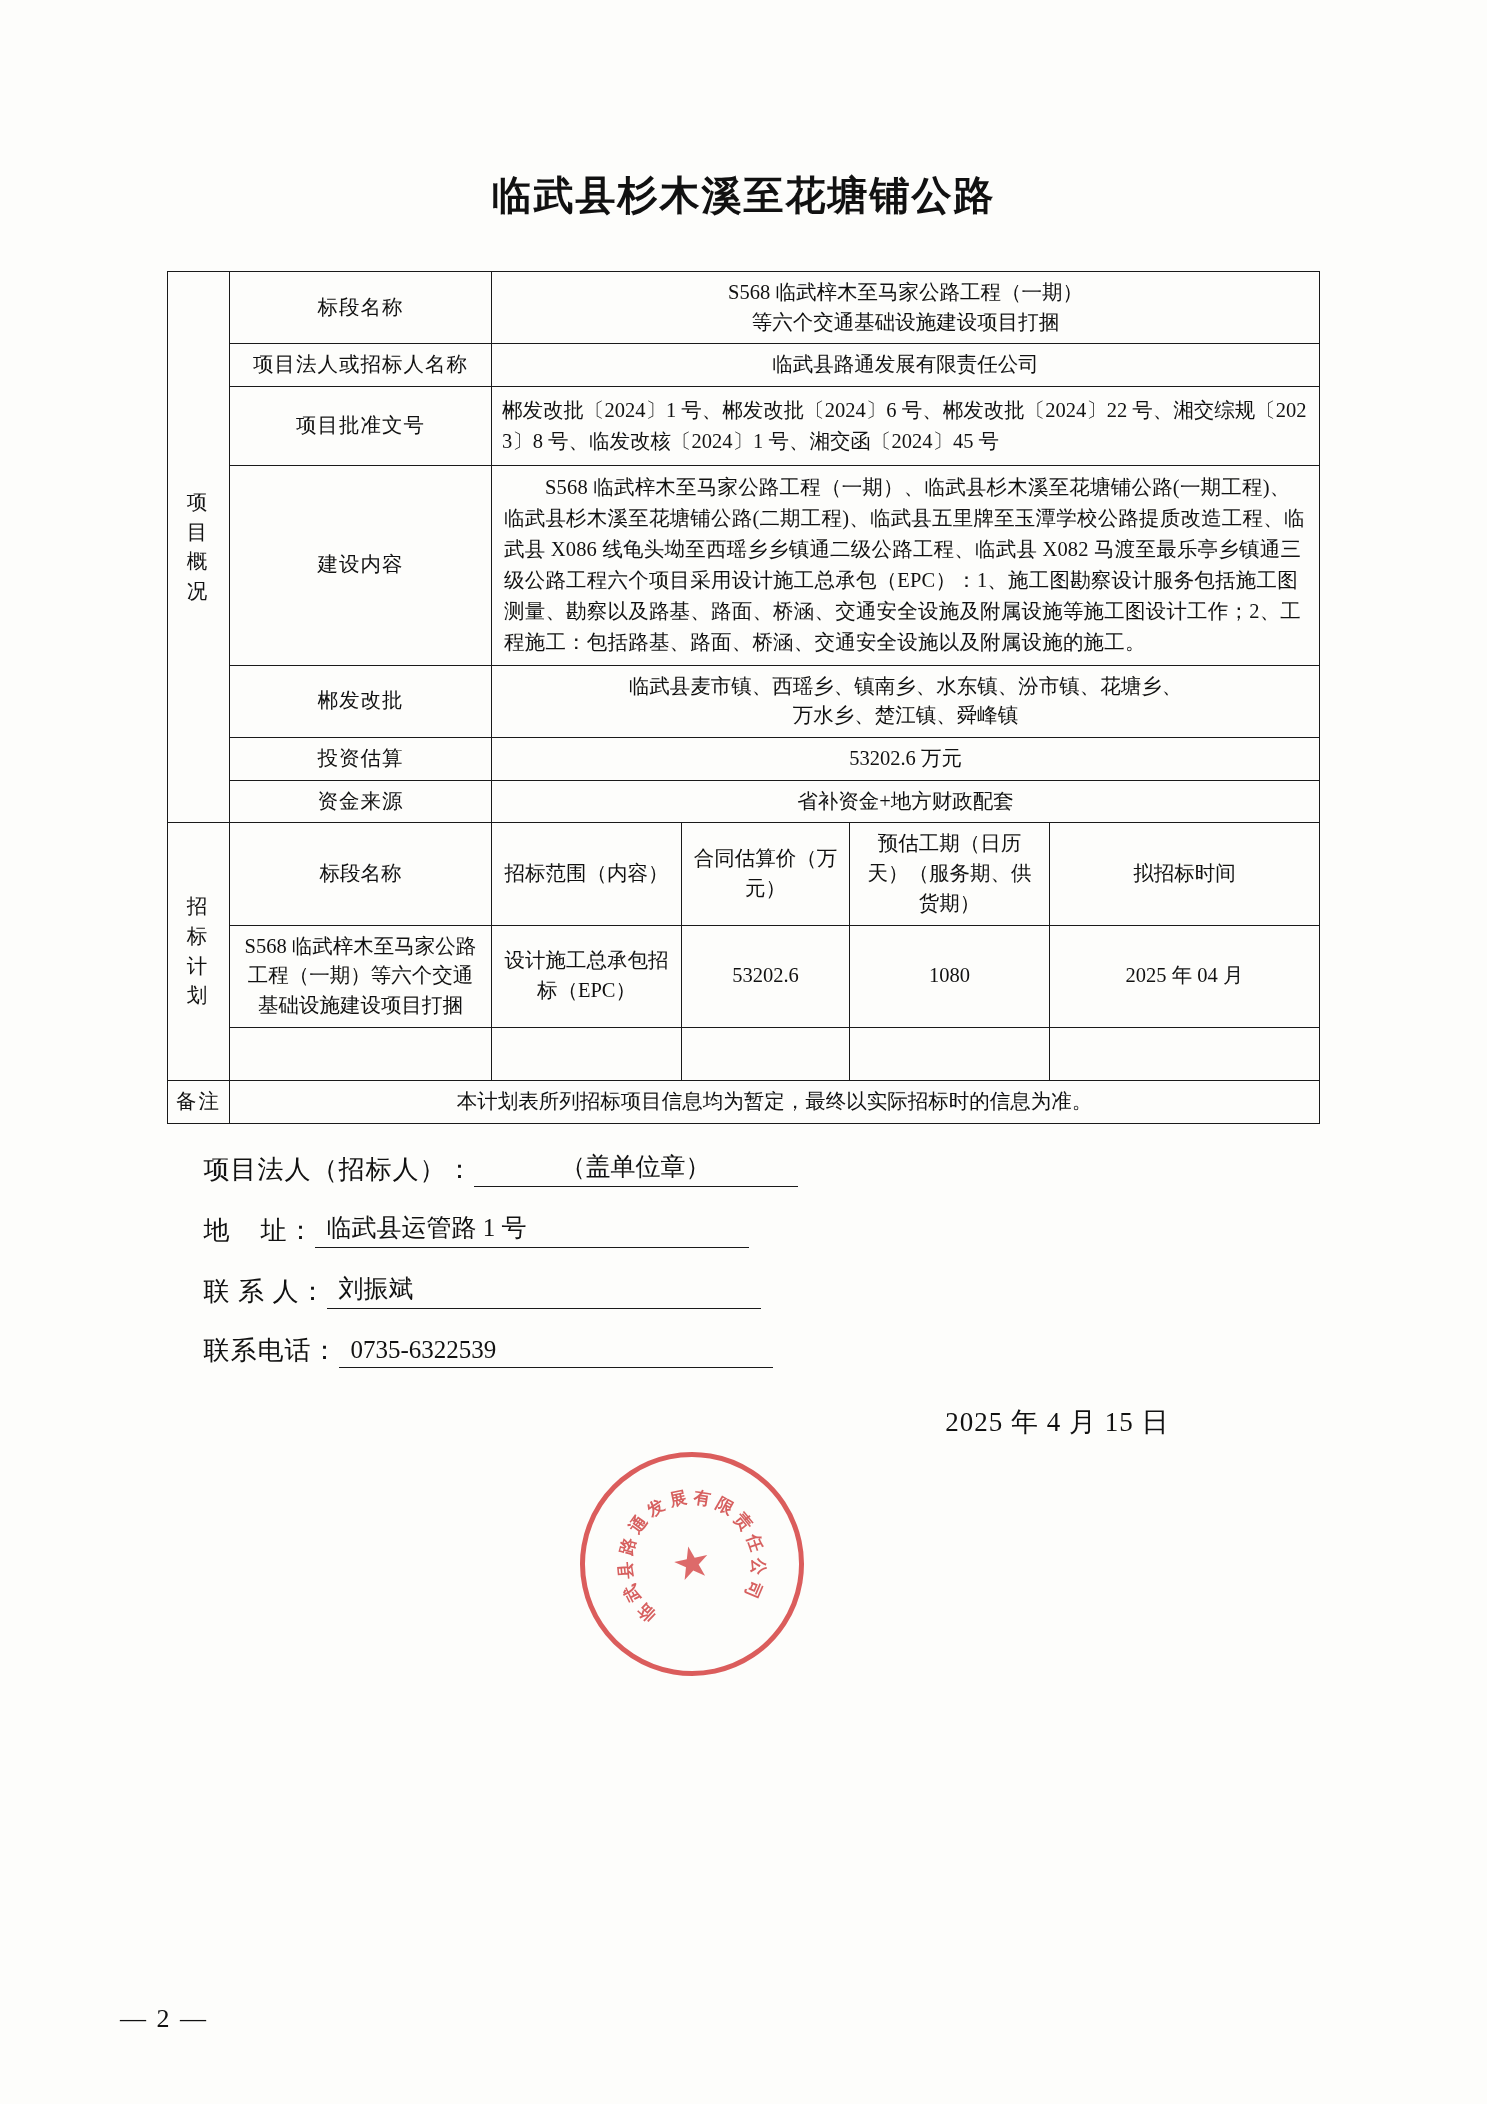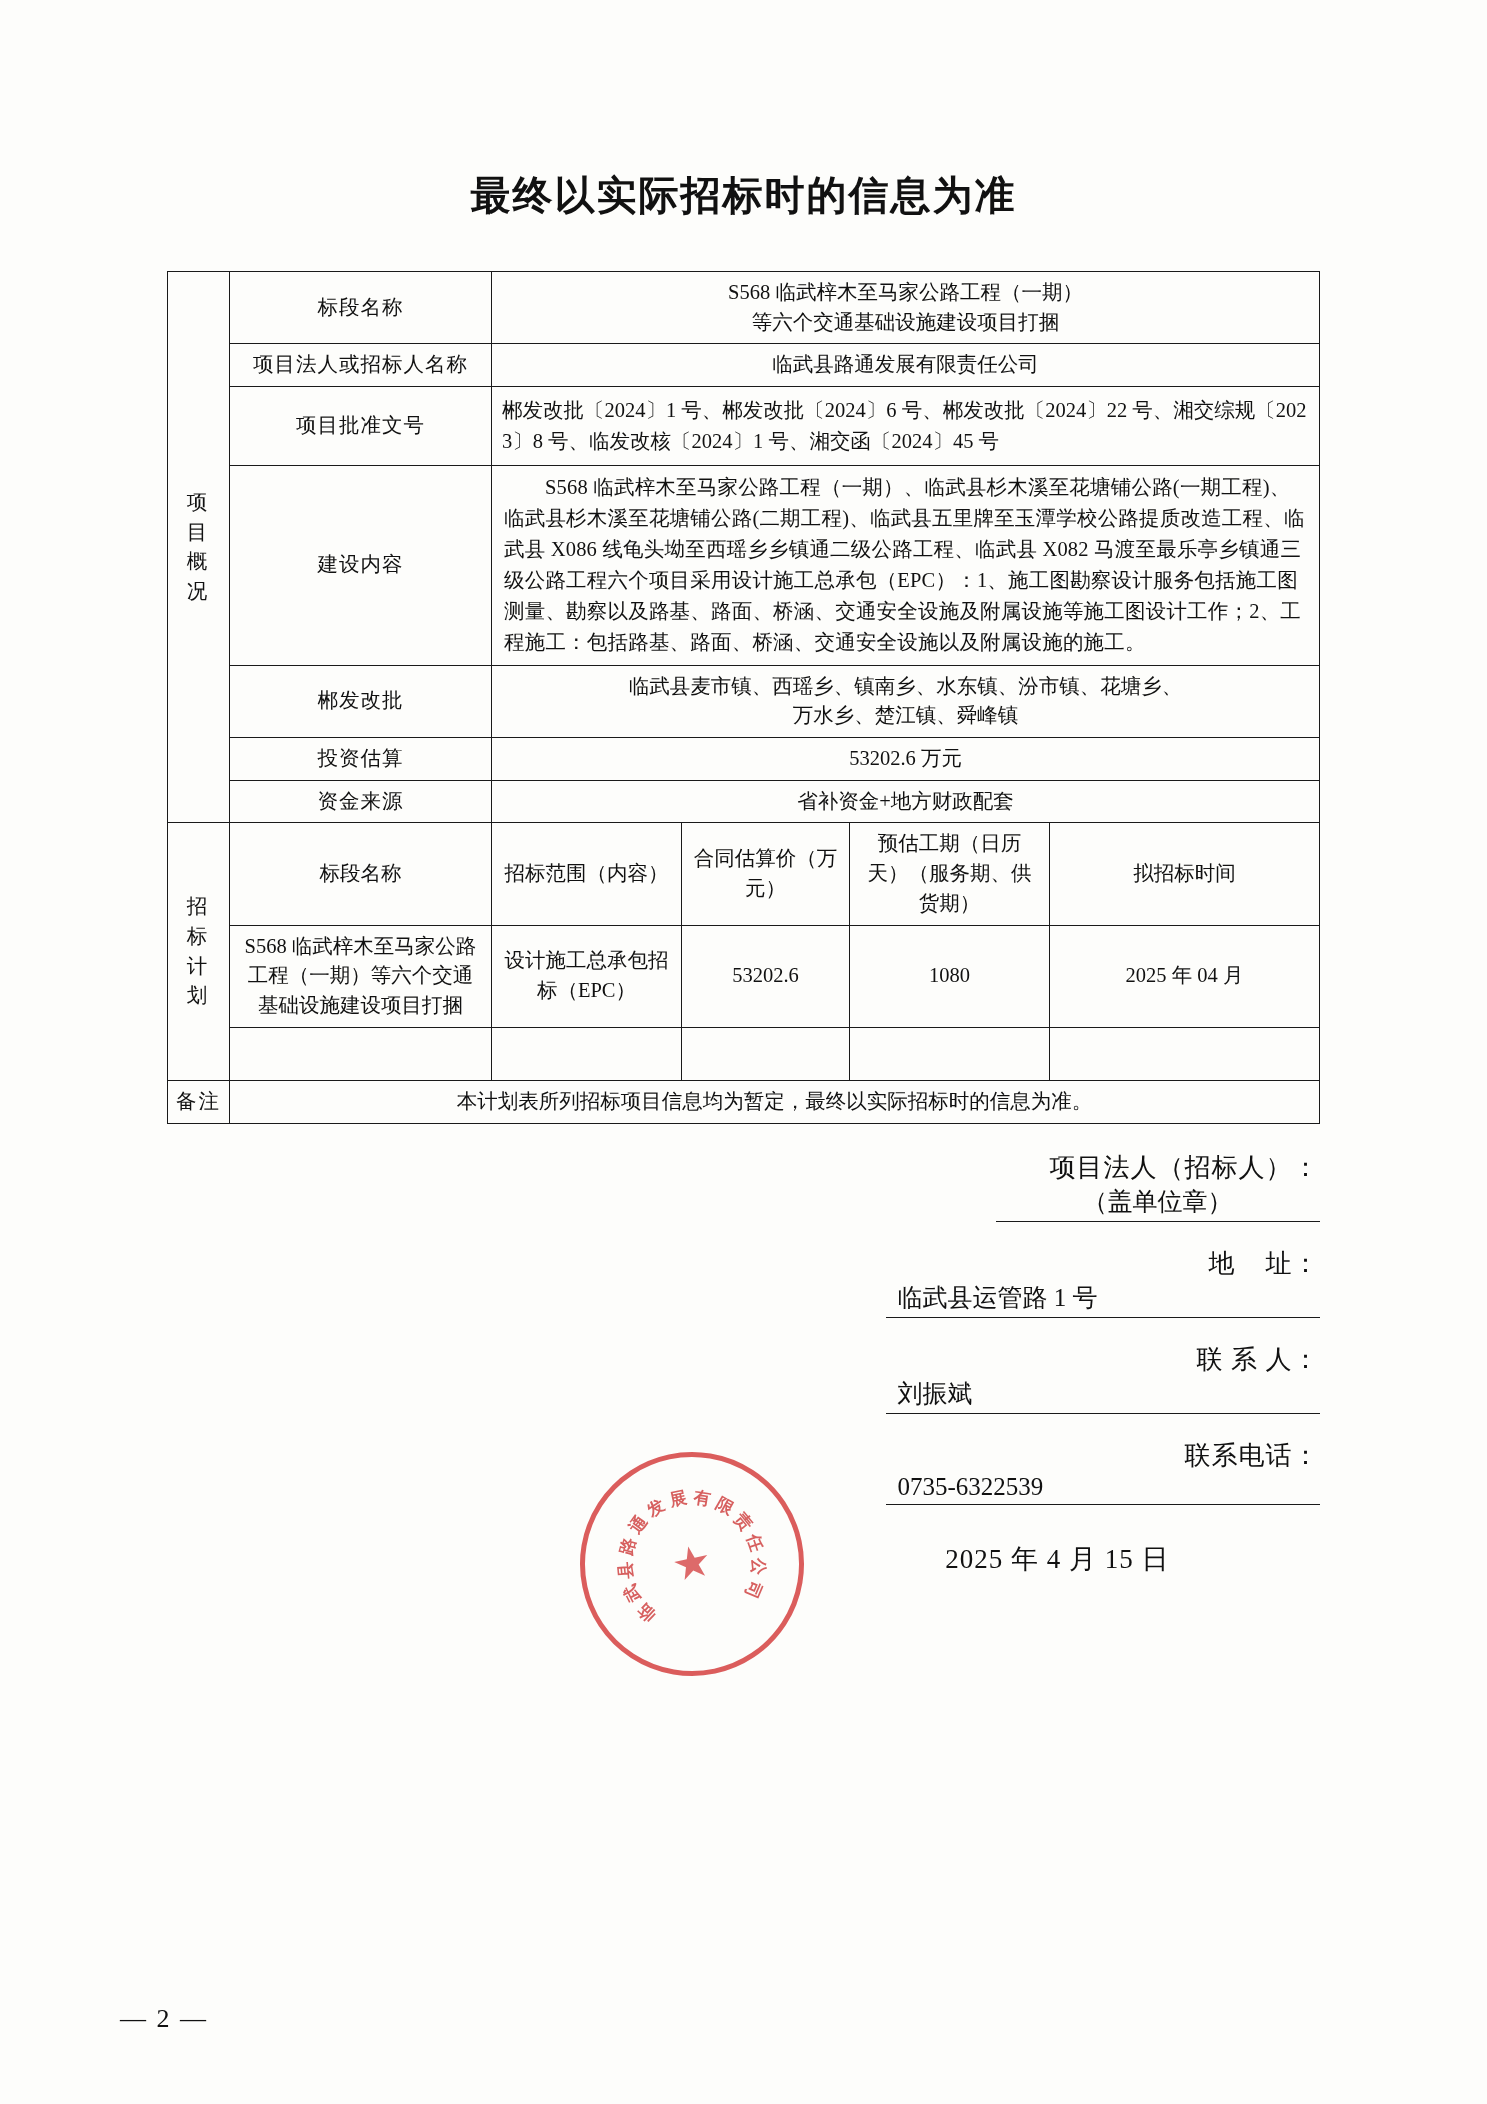--- a/index.html
+++ b/index.html
@@ -105,21 +105,20 @@
     width: 1152px;
     margin: 26px auto 0 auto;
     font-size: 26px;
     font-family: "Liberation Serif", "DejaVu Serif", serif;
   }
   .sig-line {
     display: flex;
     align-items: flex-end;
     margin-bottom: 24px;
     padding-left: 36px;
-    flex-direction: column;
   }
   .sig-label {
     white-space: pre;
     font-size: 26px;
     letter-spacing: 1px;
   }
   .sig-value {
     border-bottom: 1.6px solid #1a1a1a;
     min-width: 330px;
     padding: 0 12px 3px 12px;
@@ -191,21 +190,21 @@
     left: 50%;
     top: 50%;
     transform-origin: 0 0;
   }
 </style>
 </head>
 <body>
 
 <div class="page">
 
-  <h1 class="doc-title">最终以实际招标时的信息为准</h1>
+  <h1 class="doc-title">临武县杉木溪至花塘铺公路</h1>
 
   <table class="main">
     <colgroup>
       <col style="width:62px">
       <col style="width:262px">
       <col style="width:190px">
       <col style="width:168px">
       <col style="width:200px">
       <col style="width:270px">
     </colgroup>

